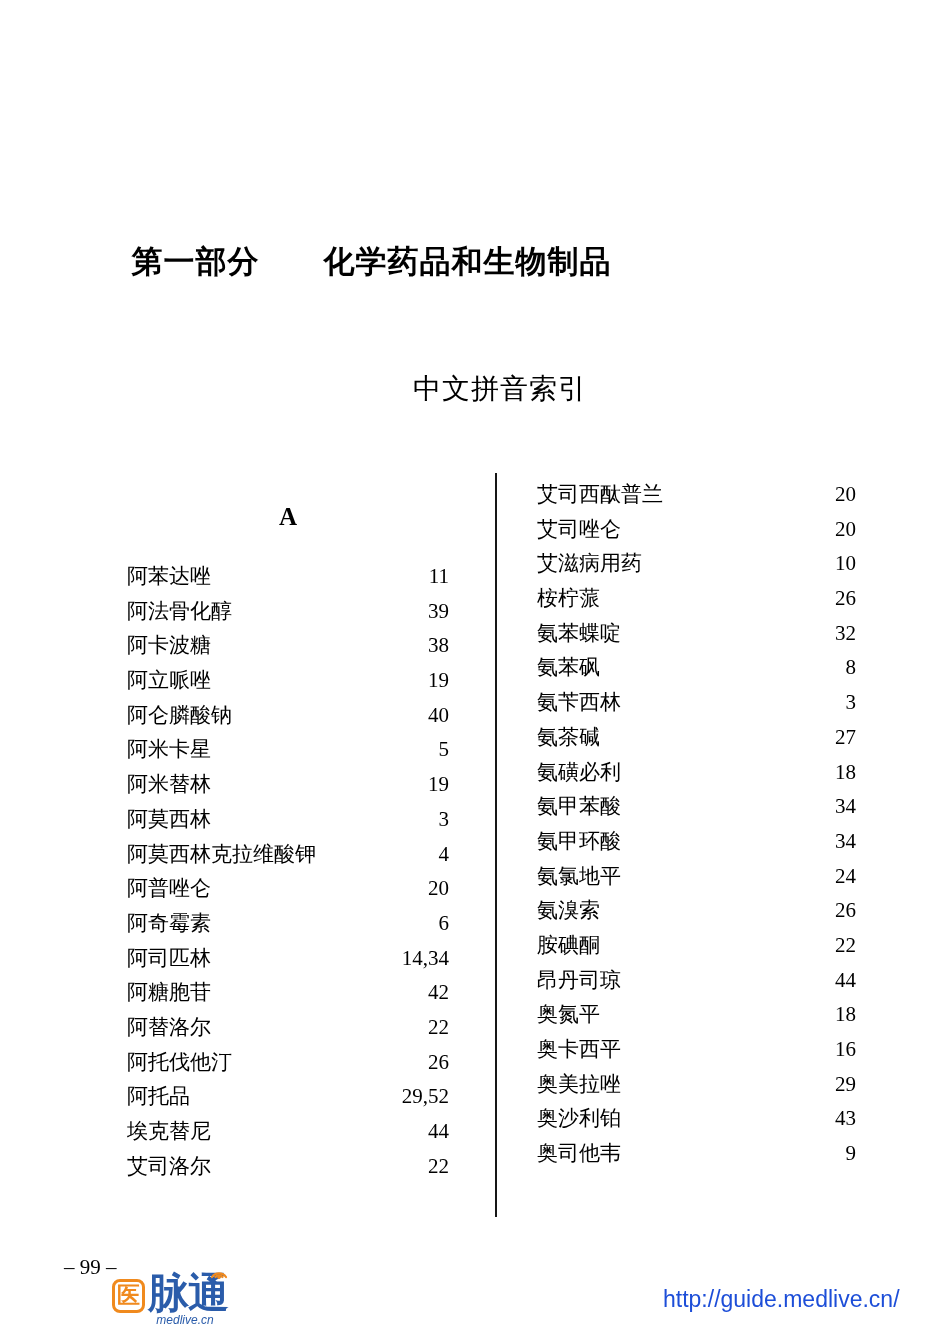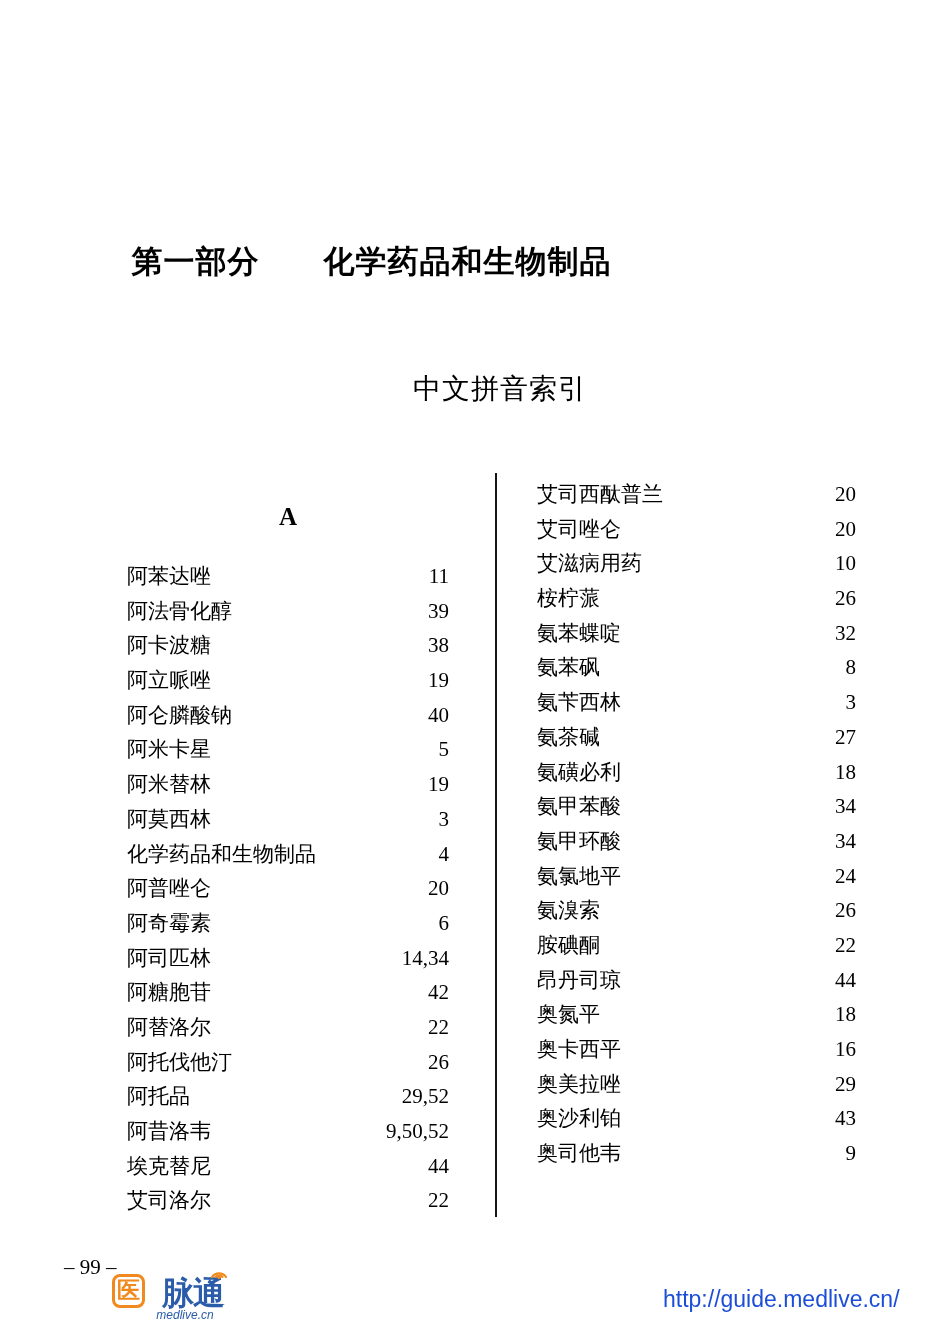--- a/index.html
+++ b/index.html
@@ -53,22 +53,22 @@
   .logo {
     position:absolute; left:112px; top:1274px; width:150px; height:54px;
     font-family:"Liberation Sans", sans-serif;
   }
   .logo-row { display:flex; align-items:flex-end; position:relative; }
   .logo-yi {
     color:#f08a1e; border:3px solid #f08a1e; border-radius:8px;
     font-size:23px; line-height:1; padding:2px 2px 3px 2px; font-weight:bold;
   }
   .logo-maitong {
-    color:#2a5caa; font-size:32px; font-weight:bold;
-    line-height:0.95; margin-left:17px; letter-spacing:-1px;
+    color:#2a5caa; font-size:41px; font-weight:bold;
+    line-height:0.95; margin-left:3px; letter-spacing:-1px;
   }
   .logo-wifi { position:absolute; left:96px; top:-10px; }
   .logo-domain {
     color:#2a5caa; font-style:italic; font-size:12px;
     text-align:center; margin-top:0; padding-right:4px;
   }
 </style>
 </head>
 <body>
 
@@ -116,21 +116,21 @@
         <span class="name">阿米替林</span>
         <span class="pages">19</span>
       </div>
 
       <div class="entry">
         <span class="name">阿莫西林</span>
         <span class="pages">3</span>
       </div>
 
       <div class="entry">
-        <span class="name">化学药品和生物制品</span>
+        <span class="name">阿莫西林克拉维酸钾</span>
         <span class="pages">4</span>
       </div>
 
       <div class="entry">
         <span class="name">阿普唑仑</span>
         <span class="pages">20</span>
       </div>
 
       <div class="entry">
         <span class="name">阿奇霉素</span>
@@ -155,24 +155,20 @@
       <div class="entry">
         <span class="name">阿托伐他汀</span>
         <span class="pages">26</span>
       </div>
 
       <div class="entry">
         <span class="name">阿托品</span>
         <span class="pages">29,52</span>
       </div>
 
-      <div class="entry">
-        <span class="name">阿昔洛韦</span>
-        <span class="pages">9,50,52</span>
-      </div>
 
       <div class="entry">
         <span class="name">埃克替尼</span>
         <span class="pages">44</span>
       </div>
 
       <div class="entry">
         <span class="name">艾司洛尔</span>
         <span class="pages">22</span>
       </div>

